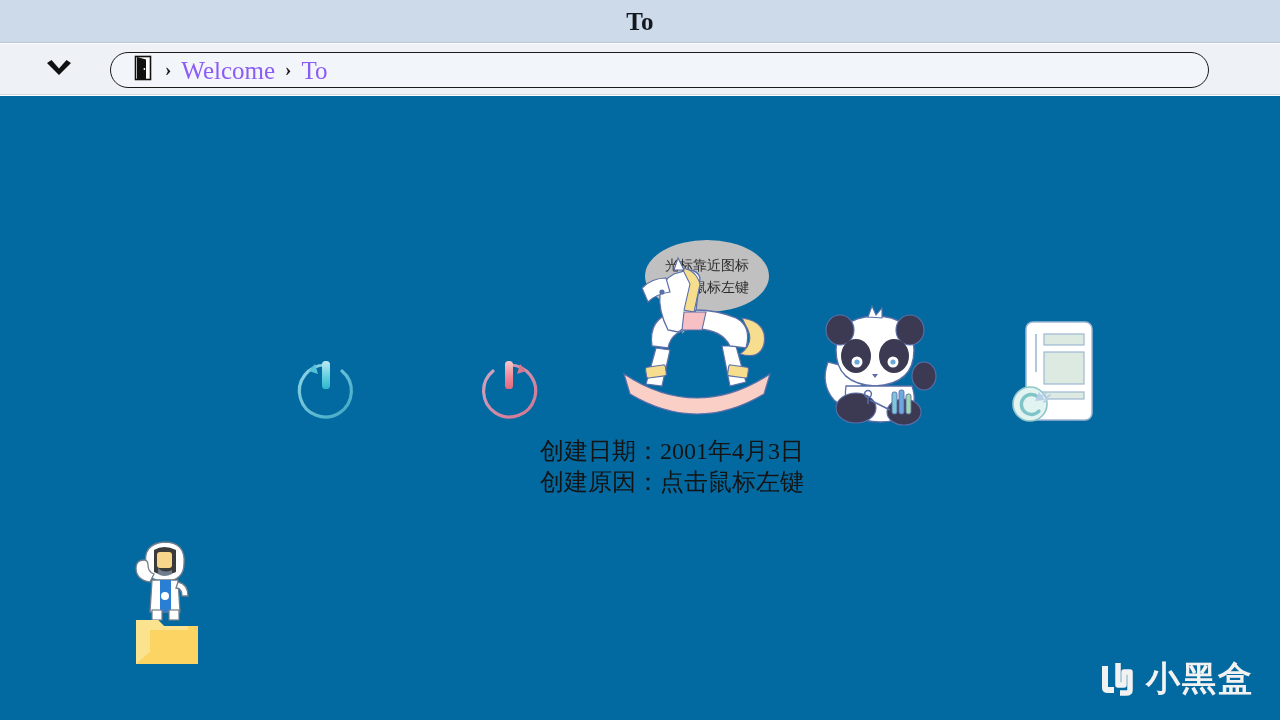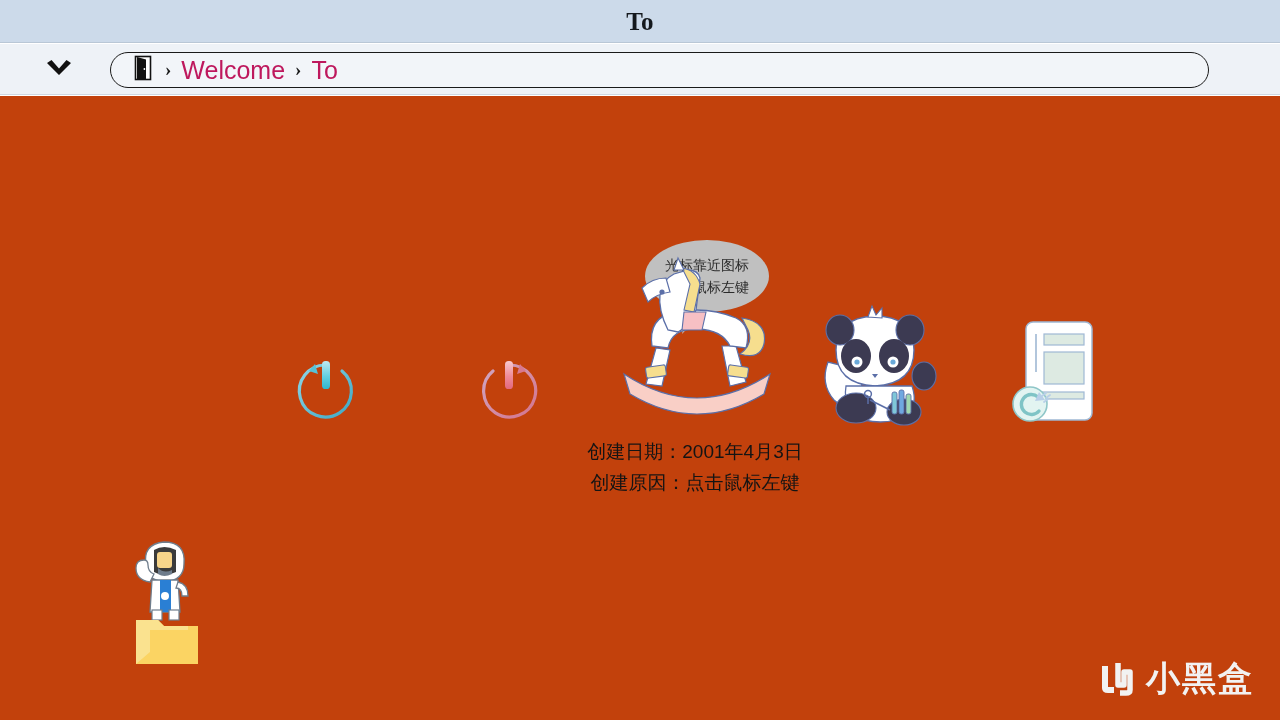--- a/index.html
+++ b/index.html
@@ -73,42 +73,42 @@
     font-family: "Liberation Serif", serif;
     font-size: 19px;
     color: #1a1a1a;
     font-weight: bold;
     margin: 0 3px;
     line-height: 1;
     position: relative;
     top: -1px;
   }
   .crumb-text {
-    font-family: Liberation Sans, sans-serif;
+    font-family: Liberation Serif, serif;
     font-size: 25px;
-    color: #be185d;
+    color: #8b5cf6;
     line-height: 1;
   }
 
   
   .canvas {
     position: absolute;
     left: 0; top: 96px;
     width: 1280px; height: 624px;
-    background: #c2410c;
+    background: #0369a1;
   }
   .icon-abs { position: absolute; }
 
   .caption {
     position: absolute;
     left: 540px; top: 340px;
     width: 310px;
-    text-align: center;
-    font-family: Liberation Sans, sans-serif;
-    font-size: 19px;
+    text-align: left;
+    font-family: Liberation Serif, serif;
+    font-size: 24px;
     line-height: 31px;
     color: #141414;
     white-space: nowrap;
   }
 
   .watermark {
     position: absolute;
     right: 26px; bottom: 22px;
     display: flex;
     align-items: center;

